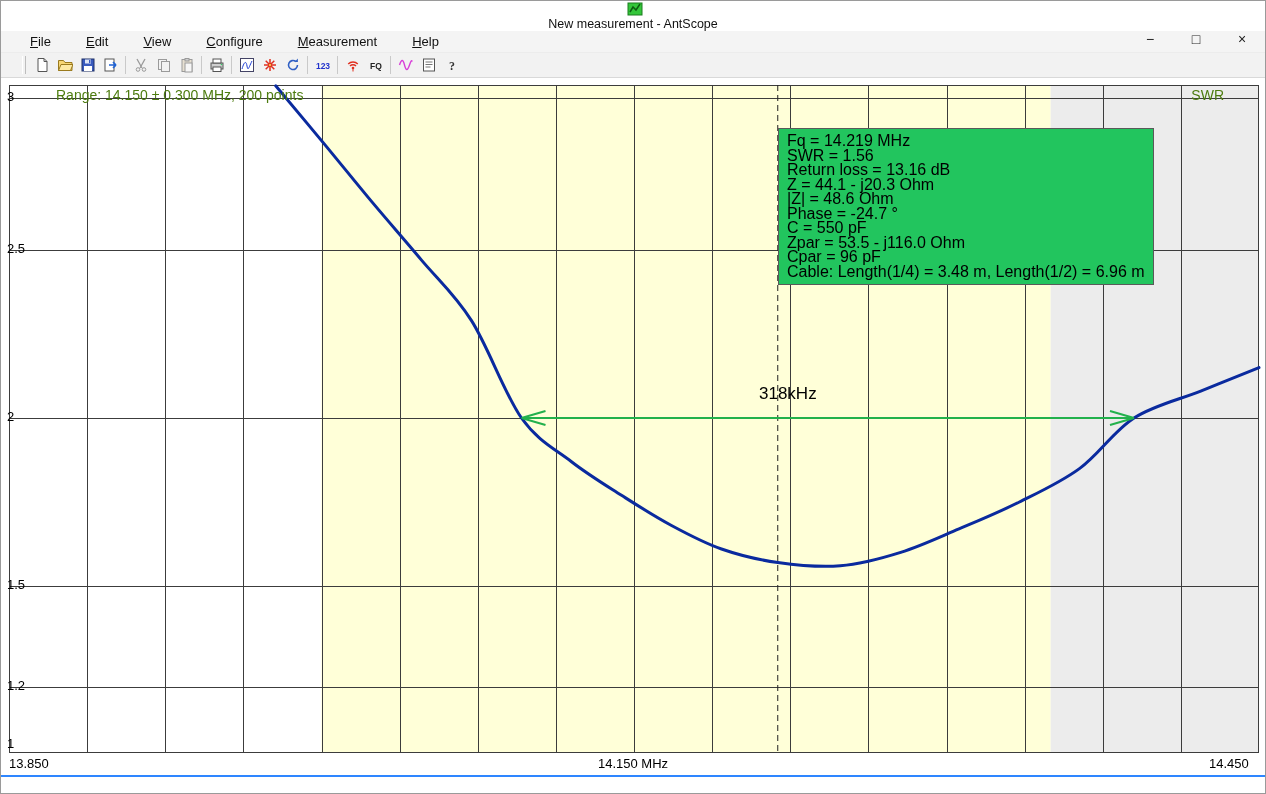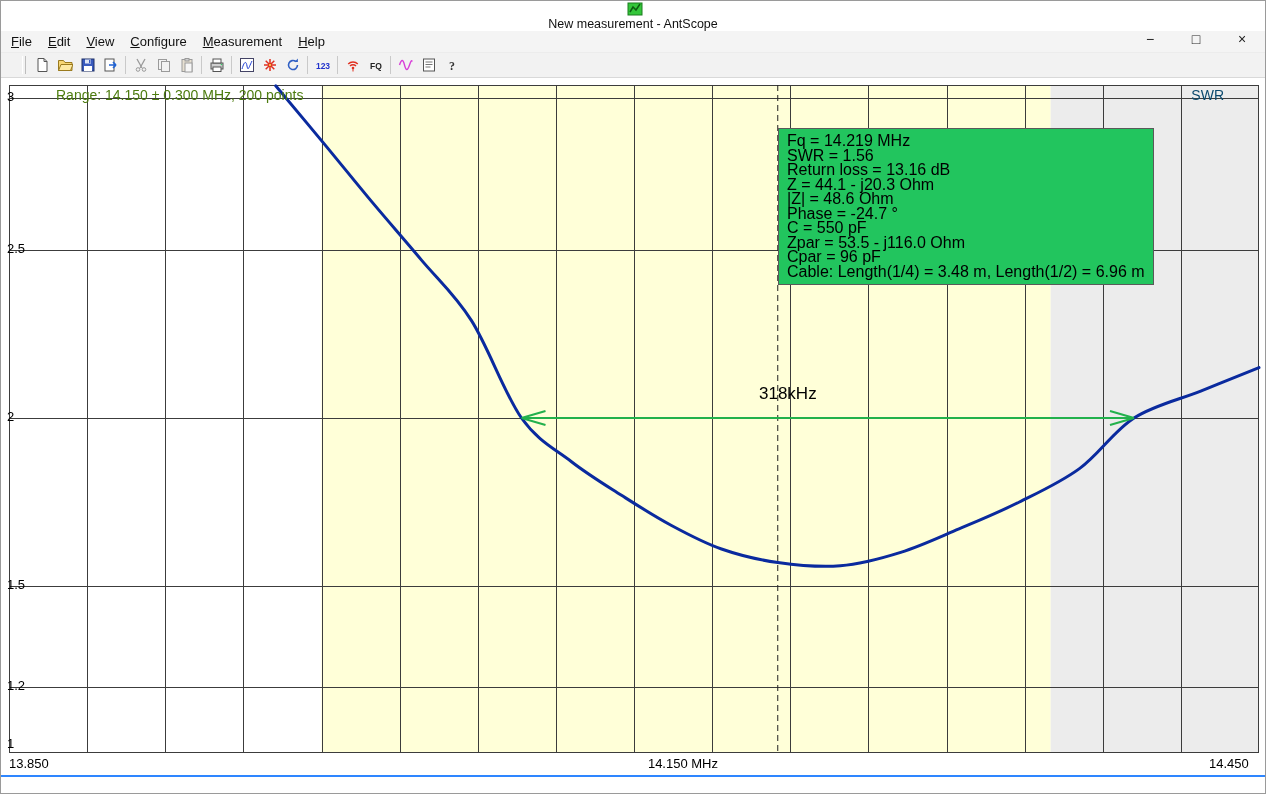--- a/index.html
+++ b/index.html
@@ -8,34 +8,34 @@
 
   
   .titlebar{height:30px;background:#ffffff;display:flex;align-items:center;flex-direction:column;}
   .app-icon{margin:0 6px 0 9px;display:flex;}
   .title{font-size:12.5px;color:#111;white-space:nowrap;}
   .win-controls{margin-left:auto;display:flex;height:100%;}
   .win-btn{width:46px;display:flex;align-items:center;justify-content:center;font-size:14px;color:#222;cursor:default;}
 
   
   .menubar{height:21px;background:#f4f4f4;border-bottom:1px solid #ececec;display:flex;align-items:center;padding-left:2px;font-size:13px;color:#111;}
-  .menu-item{padding:2px 8px;}
+  .menu-item{padding:2px 8px;margin-left:19px;}
 
   
   .toolbar{height:24px;background:#f2f2f2;border-bottom:1px solid #d9d9d9;display:flex;align-items:center;padding-left:20px;}
   .grip{width:2px;height:18px;border-left:1px solid #fff;border-right:1px solid #bdbdbd;margin:0 4px 0 1px;}
   .tbtn{width:23px;height:22px;display:flex;align-items:center;justify-content:center;}
   .tsep{width:1px;height:18px;background:#c9c9c9;margin:0 3px;}
 
   
   .chart-panel{position:relative;height:697px;background:#fff;}
   .chart-panel svg.plot{position:absolute;left:0;top:0;}
   .ov{position:absolute;white-space:nowrap;}
   .range-label{left:55px;top:9px;color:#4d7c0f;font-size:14px;}
-  .swr-label{right:41px;top:9px;color:#0c4a6e;font-size:14px;}
+  .swr-label{right:41px;top:9px;color:#4d7c0f;font-size:14px;}
   .ytick{left:6px;width:30px;font-size:13px;color:#000;}
   .xtick{top:678px;font-size:13px;color:#000;}
   .bw-label{left:758px;top:306px;font-size:17px;color:#000;}
   .infobox{left:777px;top:50px;background:#22c55e;border:1px solid #5a5a5a;font-size:16px;line-height:14.5px;padding:5px 8px;color:#000;z-index:5;}
 
   .accent{height:2px;background:#2e86ff;}
   .statusbar{height:16px;background:#f0f0f0;font-size:12px;color:#111;display:flex;align-items:center;padding-left:7px;}
 </style>
 </head>
 <body>
@@ -230,21 +230,21 @@
     <div class="ov swr-label">SWR</div>
 
     <div class="ov ytick" style="top:11px">3</div>
     <div class="ov ytick" style="top:163px">2.5</div>
     <div class="ov ytick" style="top:331px">2</div>
     <div class="ov ytick" style="top:499px">1.5</div>
     <div class="ov ytick" style="top:600px">1.2</div>
     <div class="ov ytick" style="top:658px">1</div>
 
     <div class="ov xtick" style="left:8px">13.850</div>
-    <div class="ov xtick" style="left:617px;width:100px;text-align:right">14.150 MHz</div>
+    <div class="ov xtick" style="left:597px;width:100px;text-align:left">14.150 MHz</div>
     <div class="ov xtick" style="left:1208px;width:50px;text-align:left">14.450</div>
 
     <div class="ov bw-label">318kHz</div>
 
     <div class="ov infobox">
       <div>Fq = 14.219 MHz</div>
       <div>SWR = 1.56</div>
       <div>Return loss = 13.16 dB</div>
       <div>Z = 44.1 - j20.3 Ohm</div>
       <div>|Z| = 48.6 Ohm</div>

